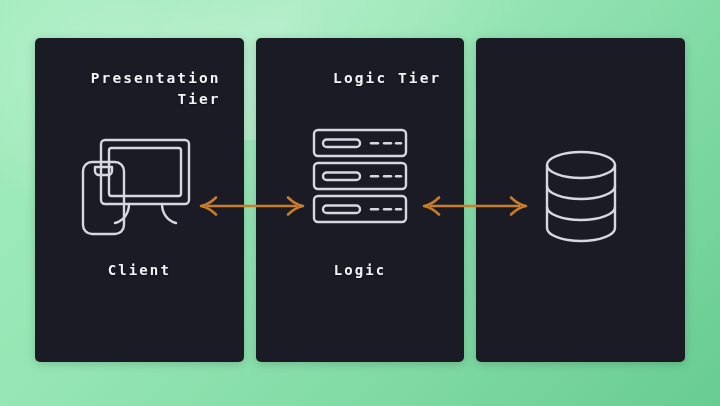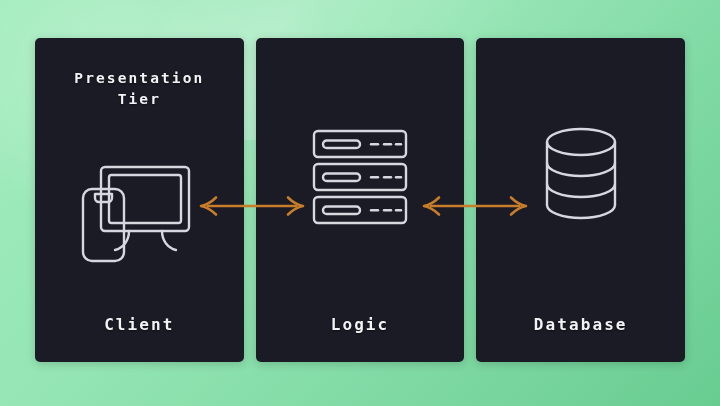--- a/index.html
+++ b/index.html
@@ -57,40 +57,40 @@
     background: #1b1b25;
     border-radius: 5px;
     display: flex;
     flex-direction: column;
     align-items: center;
     box-shadow: 0 2px 10px rgba(0,0,0,0.18);
   }
   .card-title {
     margin-top: 30px;
     width: 78%;
-    text-align: center;
+    text-align: right;
     color: #f2f3f6;
     font-size: 14.5px;
     line-height: 21px;
     letter-spacing: 2.1px;
     font-weight: 700;
     text-shadow: 0 1px 2px rgba(0,0,0,0.5);
   }
   .card-icon {
     flex: 1 1 auto;
     display: flex;
     align-items: center;
     justify-content: center;
     width: 100%;
   }
   .card-icon svg { display: block; }
   .card-label {
-    margin-bottom: 28px;
+    margin-bottom: 84px;
     color: #f2f3f6;
-    font-size: 16px;
+    font-size: 14px;
     letter-spacing: 2.1px;
     font-weight: 700;
     text-align: center;
     text-shadow: 0 1px 2px rgba(0,0,0,0.5);
   }
 
   
   .connector {
     position: absolute;
     top: 194px;
@@ -127,20 +127,21 @@
 
           <rect x="9" y="31" width="41" height="72" rx="9"></rect>
 
           <path d="M21 36 h17 v4 a4 4 0 0 1 -4 4 h-9 a4 4 0 0 1 -4 -4 z"></path>
         </svg>
       </div>
       <div class="card-label">Client</div>
     </div>
 
     <div class="card">
+      <div class="card-title">Logic Tier</div>
       <div class="card-icon">
         <svg width="104" height="104" viewBox="0 0 104 104" fill="none" stroke="#d6d8e0" stroke-width="2.4" stroke-linecap="round" stroke-linejoin="round">
 
           <rect x="6" y="6" width="92" height="26" rx="4"></rect>
           <rect x="15" y="15.5" width="37" height="7.5" rx="3.75"></rect>
           <path d="M63 19.3 h7"></path>
           <path d="M76 19.3 h7"></path>
           <path d="M88 19.3 h5"></path>
 
           <rect x="6" y="39" width="92" height="26" rx="4"></rect>
@@ -168,21 +169,20 @@
           <path d="M16 20 v63"></path>
           <path d="M84 20 v63"></path>
 
           <path d="M16 83 c0 7.2 15.2 13 34 13 s34 -5.8 34 -13"></path>
 
           <path d="M16 41 c0 7.2 15.2 13 34 13 s34 -5.8 34 -13"></path>
 
           <path d="M16 62 c0 7.2 15.2 13 34 13 s34 -5.8 34 -13"></path>
         </svg>
       </div>
-      <div class="card-label">Database</div>
     </div>
 
   </div>
 
   <div class="connector c1">
     <svg width="116" height="24" viewBox="0 0 116 24" fill="none">
       <path d="M14 12 H102" stroke="#c77d2a" stroke-width="2.6" stroke-linecap="round"></path>
       <path d="M22 3.5 C17 8.4, 12.5 11, 7 12 C12.5 13, 17 15.6, 22 20.5" stroke="#c77d2a" stroke-width="2.6" stroke-linecap="round" stroke-linejoin="round" fill="none"></path>
       <path d="M94 3.5 C99 8.4, 103.5 11, 109 12 C103.5 13, 99 15.6, 94 20.5" stroke="#c77d2a" stroke-width="2.6" stroke-linecap="round" stroke-linejoin="round" fill="none"></path>
     </svg>

